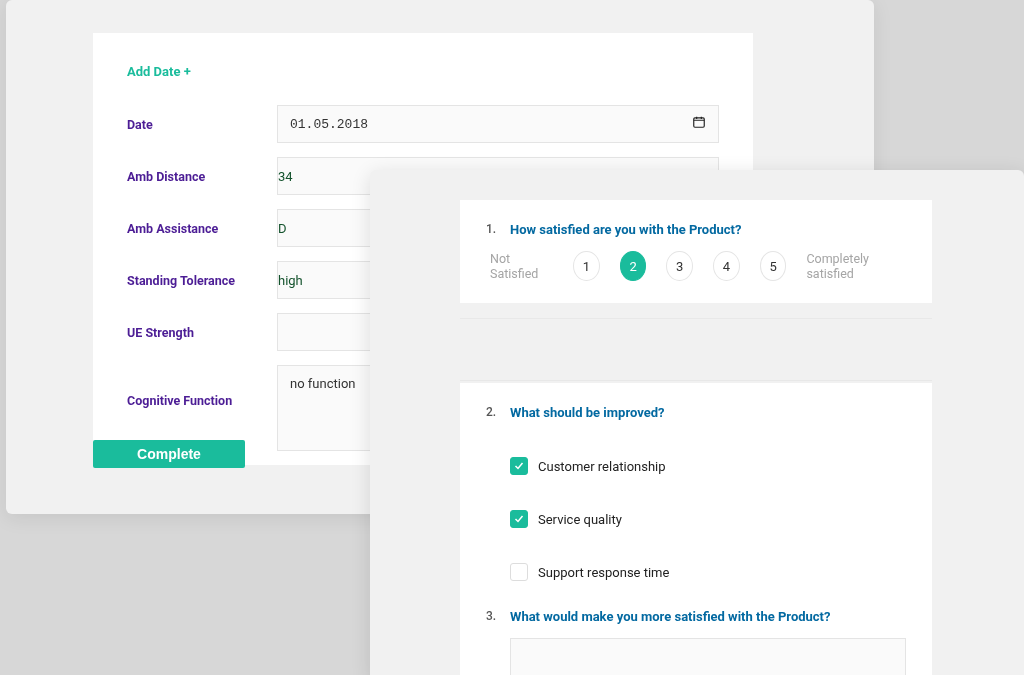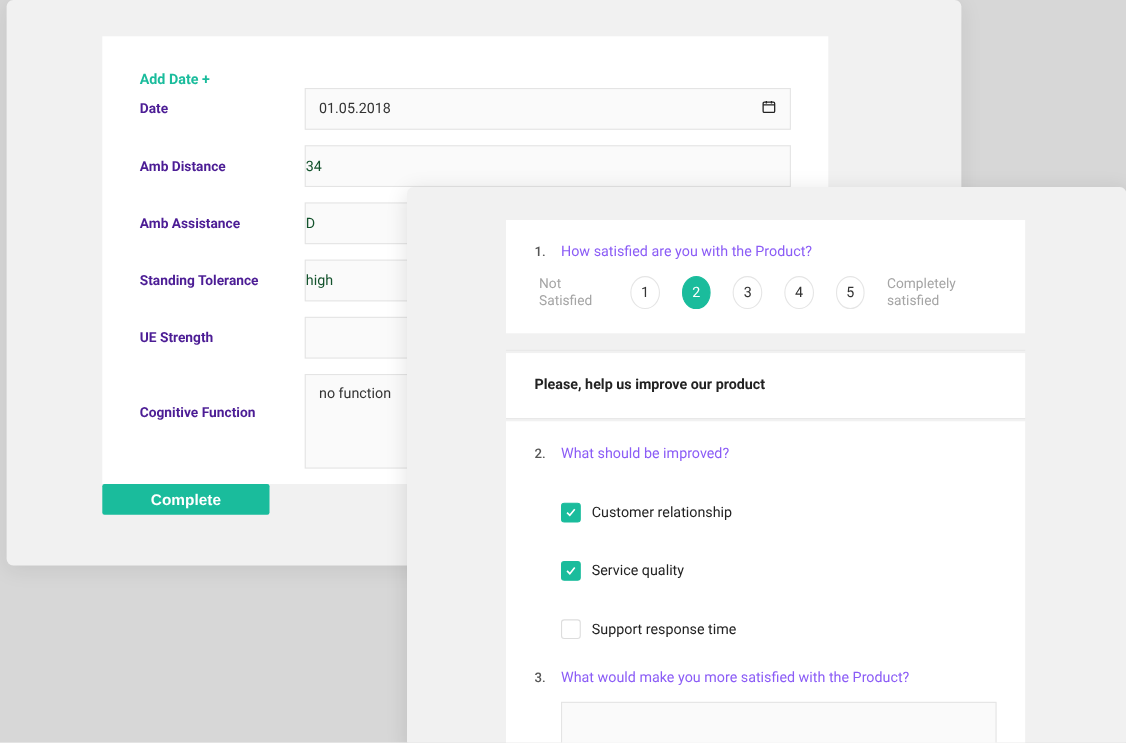--- a/index.html
+++ b/index.html
@@ -28,20 +28,21 @@
       width: 660px;
       background: #fff;
       padding: 28px 34px 0 34px;
     }
     .add-date-link {
       color: #1abc9c;
       font-size: 13px;
       font-weight: 700;
       cursor: pointer;
       display: inline-block;
+      margin-bottom: 26px;
     }
     .form-row {
       display: flex;
       align-items: center;
       margin-bottom: 14px;
     }
     .form-label {
       width: 150px;
       font-size: 12.5px;
       font-weight: 700;
@@ -61,20 +62,21 @@
       flex: 1;
       height: 38px;
       border: 1px solid #e4e4e4;
       background: #fafafa;
       padding: 0 12px;
       font-size: 13px;
       color: #333;
       display: flex;
       align-items: center;
       justify-content: space-between;
+      font-family: Liberation Mono, monospace;
     }
     .date-icon {
       font-size: 14px;
       color: #333;
     }
     .form-textarea {
       flex: 1;
       height: 86px;
       border: 1px solid #e4e4e4;
       background: #fafafa;
@@ -122,22 +124,22 @@
     }
     .q-row { display: flex; gap: 8px; }
     .q-num {
       font-size: 12px;
       color: #555;
       font-weight: 500;
       min-width: 16px;
     }
     .q-text {
       font-size: 13px;
-      font-weight: 400;
-      color: #8b5cf6;
+      font-weight: 700;
+      color: #0369a1;
     }
     .rating-row {
       display: flex;
       align-items: center;
       gap: 20px;
       margin-top: 14px;
       margin-left: 4px;
     }
     .rating-anchor {
       font-size: 12.5px;
@@ -298,23 +300,20 @@
       <div class="rating-circle selected">2</div>
       <div class="rating-circle">3</div>
       <div class="rating-circle">4</div>
       <div class="rating-circle">5</div>
       <span class="rating-anchor">Completely satisfied</span>
     </div>
   </div>
 
   <div class="divider divider-1"></div>
 
-  <div class="subtitle-card">
-    <div class="subtitle">Please, help us improve our product</div>
-  </div>
 
   <div class="divider divider-2"></div>
 
   <div class="survey-card-2">
     <div class="q-row">
       <span class="q-num">2.</span>
       <span class="q-text">What should be improved?</span>
     </div>
     <div class="checkbox-list">
       <div class="checkbox-row">

